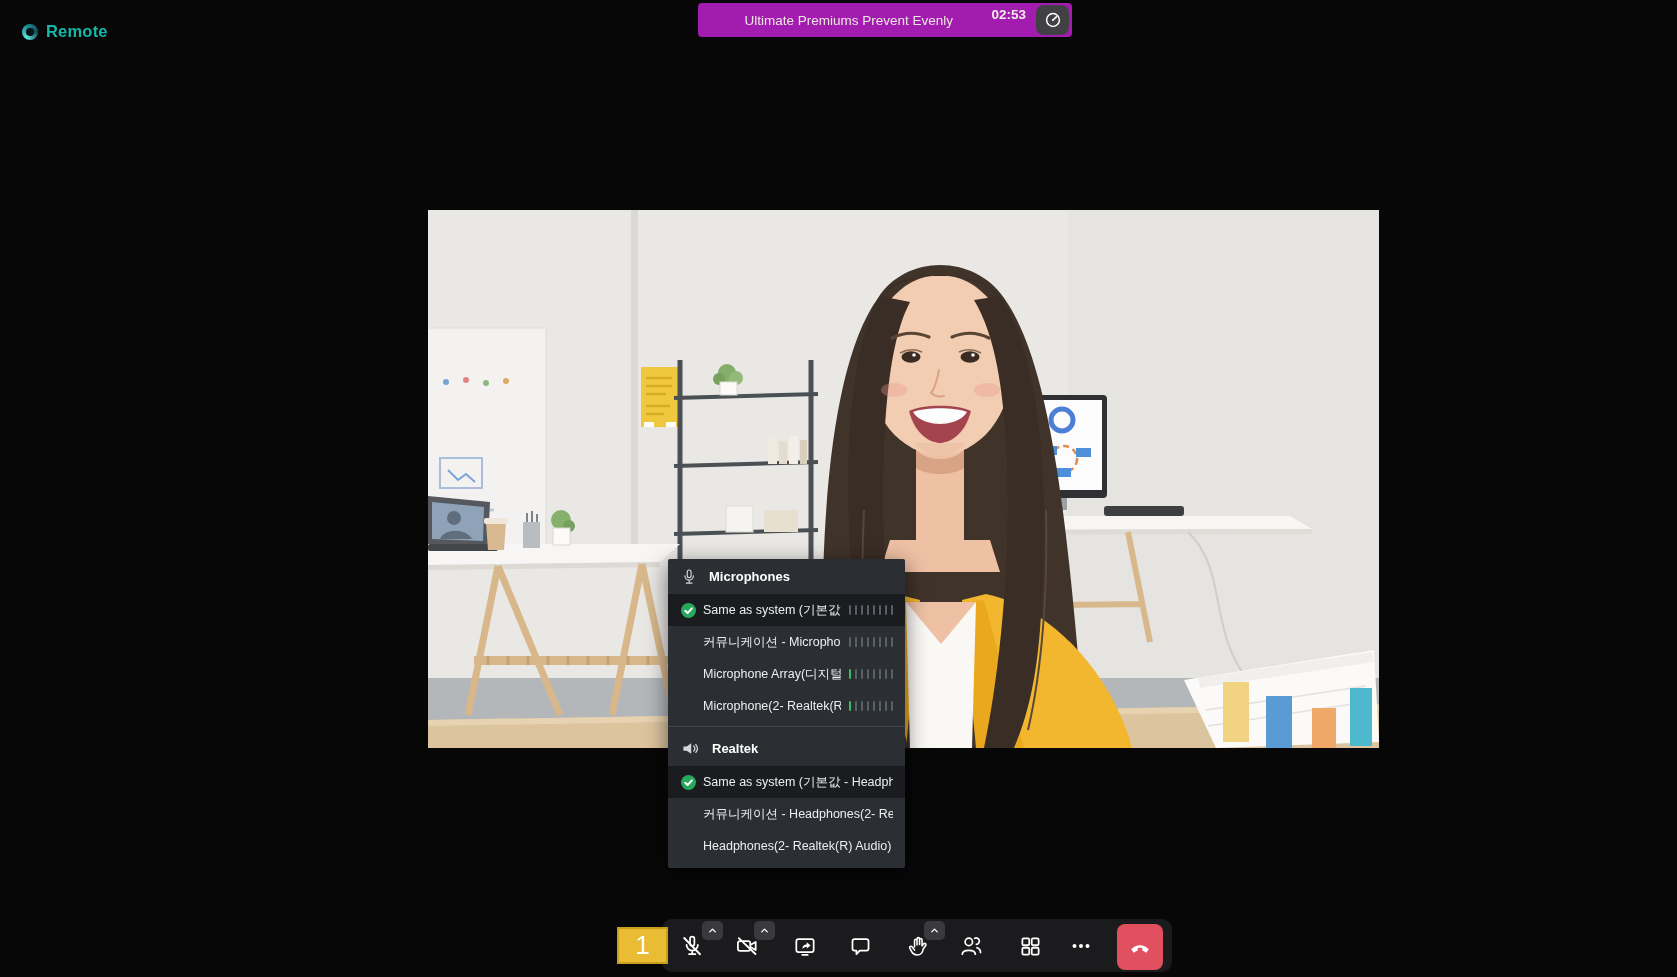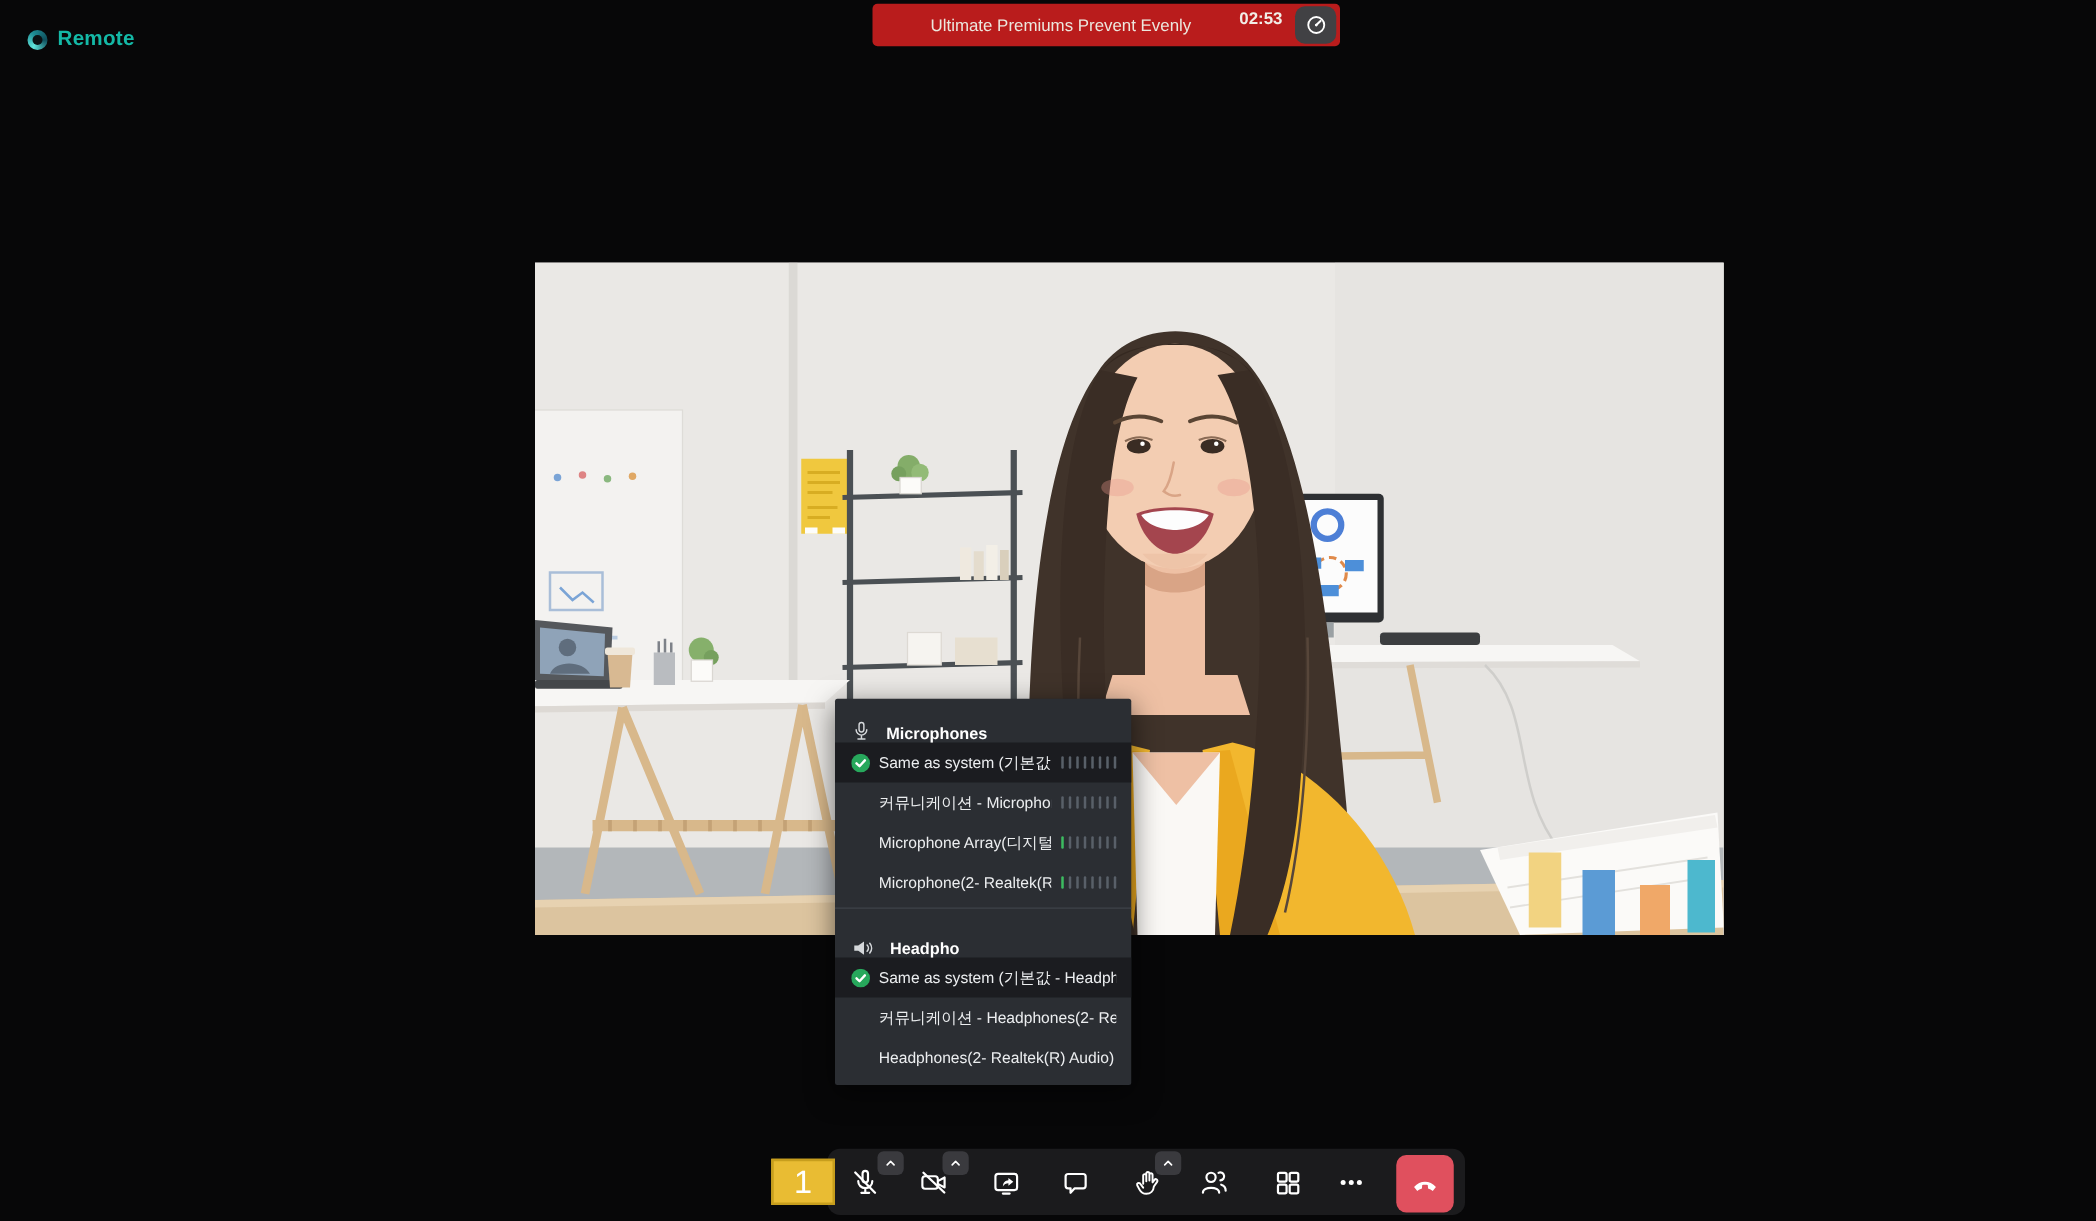--- a/index.html
+++ b/index.html
@@ -9,33 +9,33 @@
 
   
   .logo{position:absolute;left:22px;top:22px;display:flex;align-items:center;gap:8px;}
   .logo-ring{width:16px;height:16px;border-radius:50%;
     background:conic-gradient(from 210deg,#5fe3da,#1d8b93,#0f4f5c,#5fe3da);
     position:relative;}
   .logo-ring::after{content:"";position:absolute;left:4px;top:4px;width:8px;height:8px;border-radius:50%;background:#0b1214;}
   .logo-text{color:#14b8a6;font-size:16.5px;font-weight:600;letter-spacing:.2px;}
 
   
-  .titlebar{position:absolute;left:698px;top:3px;width:374px;height:34px;background:#b91c1c;border-radius:4px;
+  .titlebar{position:absolute;left:698px;top:3px;width:374px;height:34px;background:#a21caf;border-radius:4px;
     display:flex;align-items:center;padding:0 3px 0 14px;}
   .meeting-title{flex:1;text-align:center;color:#ece7de;font-size:13.5px;white-space:nowrap;overflow:hidden;}
   .timer{color:#f2eee7;font-size:13.5px;font-weight:700;margin:0 10px 12px 6px;}
   .stats-btn{width:33px;height:30px;border-radius:8px;background:#414144;display:flex;align-items:center;justify-content:center;}
 
   
   .video{position:absolute;left:428px;top:210px;width:951px;height:538px;background:#e9e7e4;overflow:hidden;}
 
   
   .menu{position:absolute;left:668px;top:559px;width:237px;background:#2b2e33;border-radius:2px;
     box-shadow:0 6px 22px rgba(0,0,0,.55);z-index:5;padding-bottom:6px;}
-  .menu-header{height:35px;display:flex;align-items:flex-end;gap:13px;padding:0 14px;color:#fff;font-size:13px;font-weight:600;}
+  .menu-header{height:35px;display:flex;align-items:center;gap:13px;padding:0 14px;color:#fff;font-size:13px;font-weight:600;}
   .menu-item{height:32px;display:flex;align-items:center;padding:0 12px 0 10px;color:#eceef0;font-size:12.5px;cursor:default;}
   .menu-item.selected{background:#1b1c20;}
   .mi-check{width:20px;display:flex;align-items:center;justify-content:center;margin-right:5px;flex:none;}
   .mi-spacer{width:25px;flex:none;}
   .mi-label{flex:1;white-space:nowrap;overflow:hidden;min-width:0;}
   .meter{display:flex;gap:4px;align-items:center;margin-left:8px;flex:none;}
   .meter i{display:block;width:2px;height:10px;border-radius:1px;background:#596069;}
   .meter.g1 i:first-child{background:#3cbb60;}
   .menu-sep{height:1px;background:#3f434a;margin:4px 0;}
 
@@ -269,21 +269,21 @@
         </span>
     </div>
 
     <div class="menu-sep"></div>
 
     <div class="menu-header">
       <svg width="17" height="15" viewBox="0 0 24 20">
         <path d="M2 7 h4.5 L13 2.5 v15 L6.5 13 H2 Z" fill="#d4d7da"></path>
         <path d="M16.5 6.5 a5 5 0 0 1 0 7 M19.5 4.5 a8.5 8.5 0 0 1 0 11" fill="none" stroke="#d4d7da" stroke-width="1.8" stroke-linecap="round"></path>
       </svg>
-      <span>Headpho</span>
+      <span>Realtek</span>
     </div>
 
     <div class="menu-item selected">
       <span class="mi-check">
         <svg width="15" height="15" viewBox="0 0 15 15">
             <circle cx="7.5" cy="7.5" r="7.5" fill="#27a85c"></circle>
             <path d="M4.2 7.7 L6.6 10 L10.9 5.3" fill="none" stroke="#fff" stroke-width="1.9" stroke-linecap="round" stroke-linejoin="round"></path>
           </svg>
       </span>
       <span class="mi-label">Same as system (기본값 - Headpho...</span>

